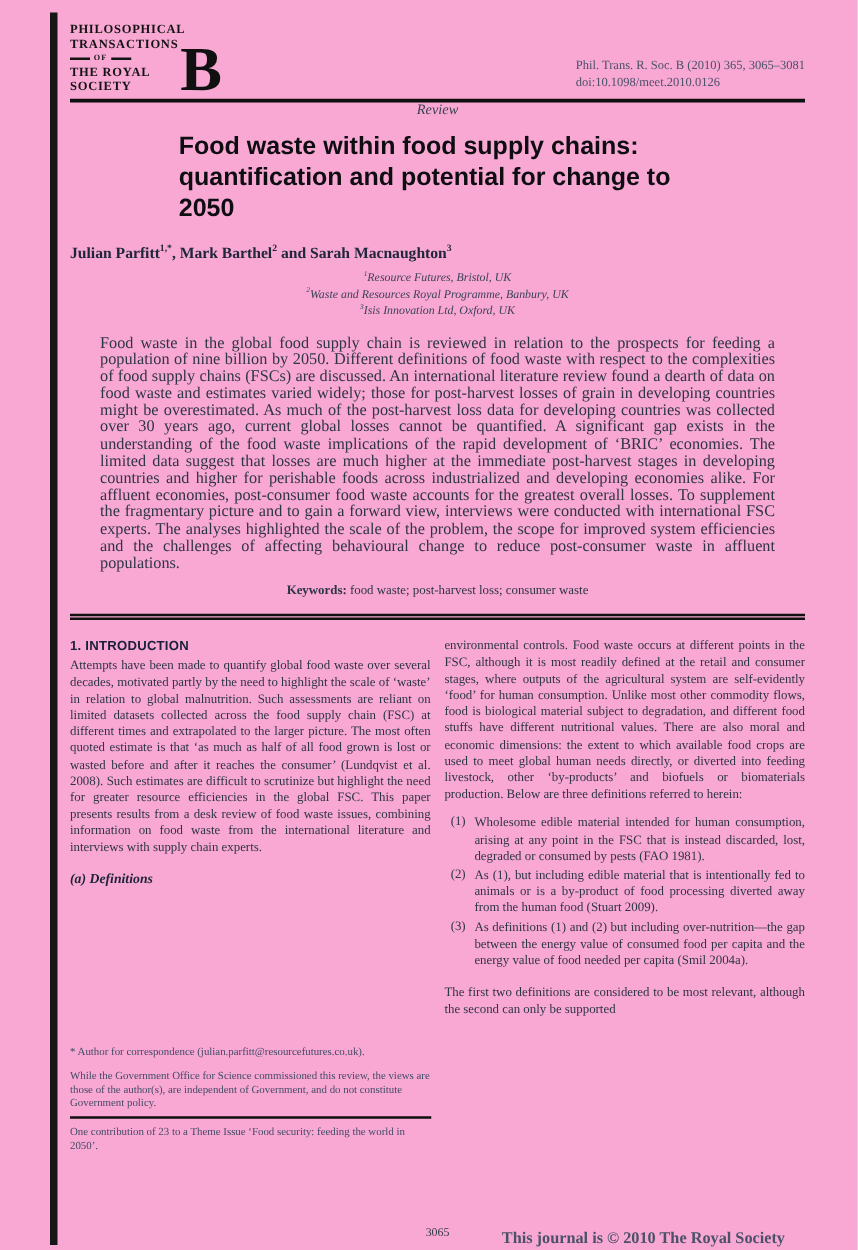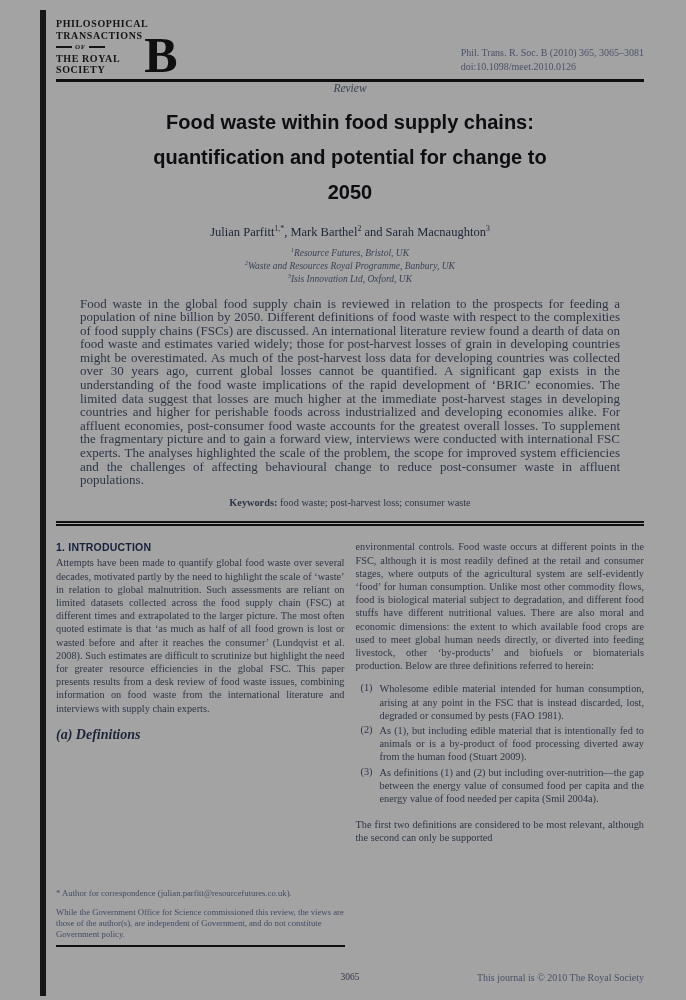--- a/index.html
+++ b/index.html
@@ -1,24 +1,24 @@
 <!DOCTYPE html>
 <html><head>
 <meta charset="utf-8">
 <style>
   html,body{margin:0;padding:0;background:#e8e8e8;}
   .page{
     position:relative;
     width:686px;height:1000px;
     margin:0 auto;
-    background:#a3a3a3;
+    background:#f9a8d4;
     overflow:hidden;
     display:flex;flex-direction:column;
     box-sizing:border-box;
-    padding:18px 42px 14px 56px;
+    padding:18px 42px 4px 56px;
     font-family:"Liberation Serif", serif;
     color:#2f3548;
   }
   .edge-bar{
     position:absolute;left:40px;top:10px;width:6px;height:986px;
     background:#161616;
   }
   
   .header{display:flex;justify-content:space-between;align-items:flex-end;}
   .logo{display:flex;align-items:flex-end;}
@@ -28,49 +28,49 @@
   .logo-of .bar{display:inline-block;width:16px;height:2.5px;background:#141414;}
   .logo-of .of-txt{font-size:6.5px;letter-spacing:1px;}
   .logo-letter{font-family:"Liberation Serif",serif;font-weight:bold;font-size:50px;
     line-height:.82;margin-left:-4px;color:#101010;}
   .citation{text-align:left;font-size:10px;line-height:14px;
     color:#4a5168;padding-bottom:2px;}
   .header-rule{height:3px;background:#0f0f0f;margin-top:3px;}
   
   .review-label{text-align:center;font-style:italic;font-size:11.5px;color:#3a4154;margin-top:0;}
   .title{font-family:"Liberation Sans",sans-serif;font-weight:800;font-size:20px;
-    line-height:35px;text-align:center;color:#0e0e12;max-width:414px;margin:11px auto 0;}
-  .authors{text-align:center;font-weight:normal;font-size:12.5px;color:#20273b;margin-top:15px;}
+    line-height:25px;text-align:left;color:#0e0e12;max-width:414px;margin:11px auto 0;}
+  .authors{text-align:left;font-weight:bold;font-size:12.5px;color:#20273b;margin-top:15px;}
   .sup{vertical-align:super;font-size:.62em;line-height:0;}
   .affiliations{text-align:center;font-style:italic;font-size:9.5px;line-height:13px;
     color:#3a4258;margin-top:7px;}
   .abstract{width:540px;margin:11px auto 0;text-align:justify;font-size:13px;
     line-height:13.6px;color:#2e3547;}
   .keywords{text-align:center;font-size:10.3px;margin-top:10px;color:#2e3547;}
   .keywords .kw-label{font-weight:bold;}
   .double-rule{margin-top:13px;height:1.5px;border-top:2px solid #101010;border-bottom:2px solid #101010;}
   
   .columns{display:flex;gap:11px;margin-top:14px;height:412px;overflow:hidden;}
   .col{flex:1 1 0;min-width:0;display:flex;flex-direction:column;}
   .col p{margin:0;text-align:justify;font-size:10.3px;line-height:13.2px;color:#2e3547;}
   .sec-heading{font-family:"Liberation Sans",sans-serif;font-weight:bold;font-size:10.5px;
     letter-spacing:.2px;color:#17203a;margin:1px 0 3px;}
-  .sub-heading{font-weight:bold;font-style:italic;font-size:14px;color:#1d2438;margin:12px 0 2px;}
+  .sub-heading{font-weight:bold;font-style:italic;font-size:11px;color:#1d2438;margin:12px 0 2px;}
   .footnotes{margin-top:auto;font-size:8.7px;line-height:11px;color:#434b66;}
   .footnotes p{font-size:8.7px;line-height:11px;text-align:left;color:#434b66;margin:0;}
   .fn-gap{height:8px;}
   .fn-rule{height:2.5px;background:#0f0f0f;margin:5px 0 5px;}
   .def-list{margin-top:10px;}
   .def-item{position:relative;padding-left:24px;margin-bottom:2px;}
   .def-marker{position:absolute;left:5px;top:0;font-size:10.3px;color:#2e3547;}
   .para-after-list{margin-top:11px !important;}
   
   .footer{margin-top:auto;position:relative;height:14px;font-size:9.5px;color:#3c445c;}
   .page-num{position:absolute;left:50%;transform:translateX(-50%);color:#33394b;}
-  .journal-note{position:absolute;right:0;font-size:10px;color:#4a5168;}
+  .journal-note{position:absolute;right:16px;font-size:13px;color:#4a5168;font-weight:bold;}
 </style>
 </head>
 <body>
 
 <div class="page">
   <div class="edge-bar"></div>
 
   <div class="header">
     <div class="logo">
       <div class="logo-text">
@@ -118,20 +118,21 @@
   <div class="columns">
     <div class="col">
       <div class="sec-heading">1. INTRODUCTION</div>
       <p>Attempts have been made to quantify global food waste over several decades, motivated partly by the need to highlight the scale of ‘waste’ in relation to global malnutrition. Such assessments are reliant on limited datasets collected across the food supply chain (FSC) at different times and extrapolated to the larger picture. The most often quoted estimate is that ‘as much as half of all food grown is lost or wasted before and after it reaches the consumer’ (Lundqvist et al. 2008). Such estimates are difficult to scrutinize but highlight the need for greater resource efficiencies in the global FSC. This paper presents results from a desk review of food waste issues, combining information on food waste from the international literature and interviews with supply chain experts.</p>
       <div class="sub-heading">(a) Definitions</div>
       <div class="footnotes">
         <p>* Author for correspondence (julian.parfitt@resourcefutures.co.uk).</p>
         <div class="fn-gap"></div>
         <p>While the Government Office for Science commissioned this review, the views are those of the author(s), are independent of Government, and do not constitute Government policy.</p>
         <div class="fn-rule"></div>
+        <p>One contribution of 23 to a Theme Issue ‘Food security: feeding the world in 2050’.</p>
       </div>
     </div>
     <div class="col">
       <p>environmental controls. Food waste occurs at different points in the FSC, although it is most readily defined at the retail and consumer stages, where outputs of the agricultural system are self-evidently ‘food’ for human consumption. Unlike most other commodity flows, food is biological material subject to degradation, and different food stuffs have different nutritional values. There are also moral and economic dimensions: the extent to which available food crops are used to meet global human needs directly, or diverted into feeding livestock, other ‘by-products’ and biofuels or biomaterials production. Below are three definitions referred to herein:</p>
       <div class="def-list">
         <div class="def-item">
           <span class="def-marker">(1)</span>
           <p>Wholesome edible material intended for human consumption, arising at any point in the FSC that is instead discarded, lost, degraded or consumed by pests (FAO 1981).</p>
         </div>
         <div class="def-item">

